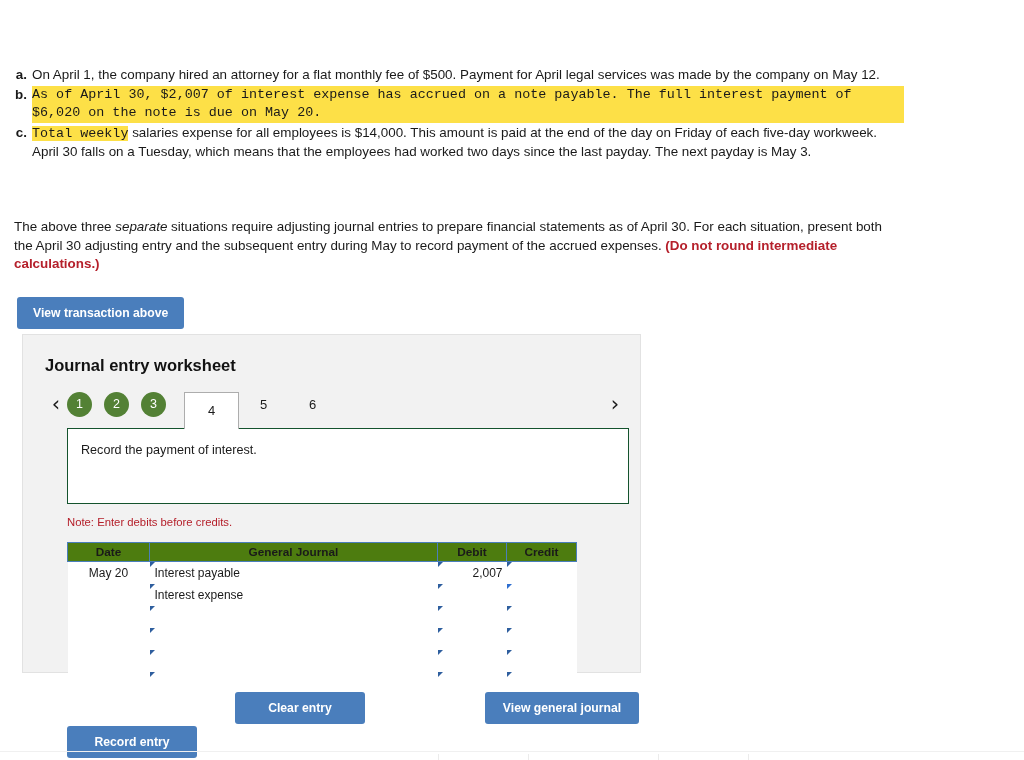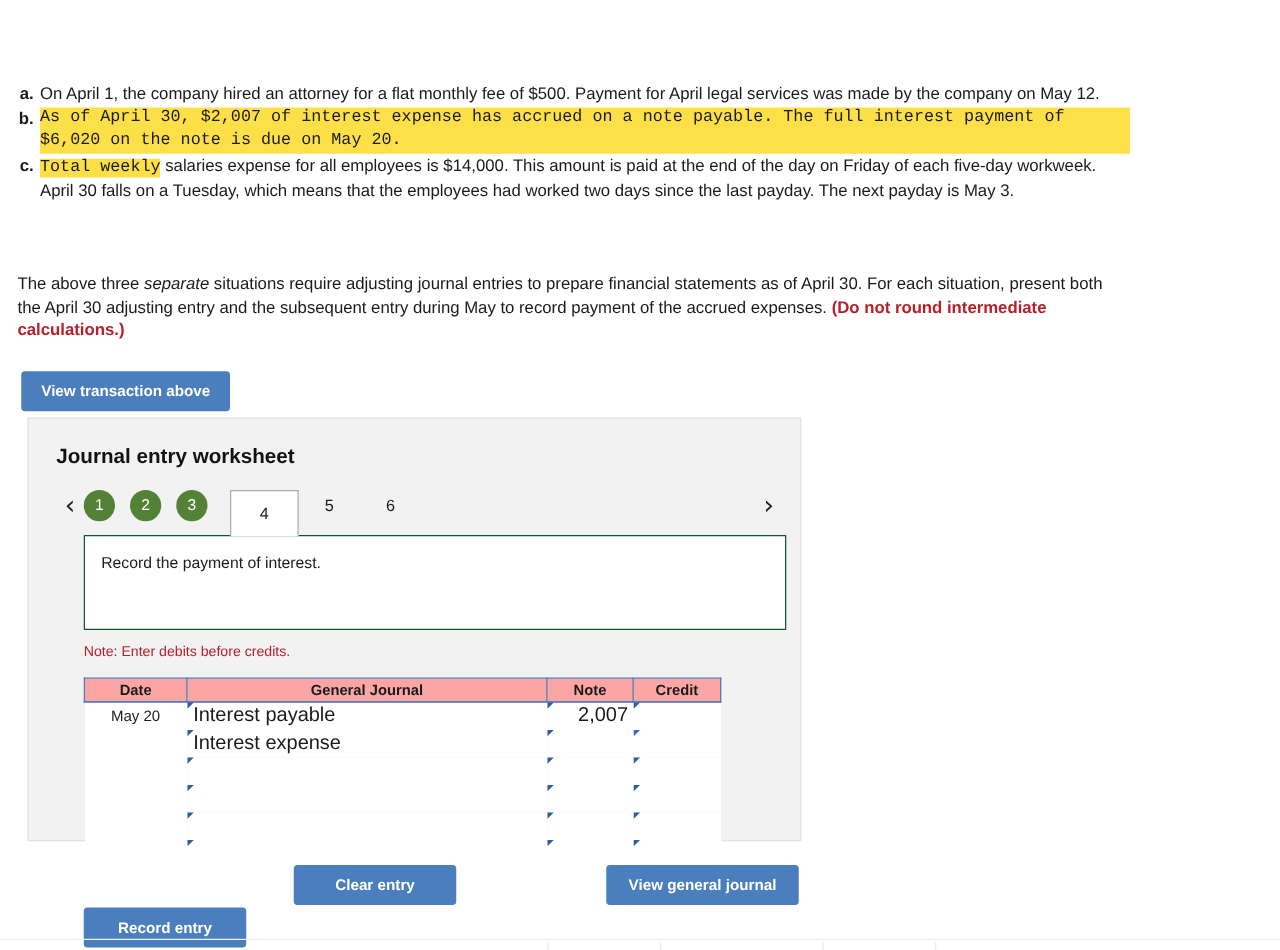--- a/index.html
+++ b/index.html
@@ -104,21 +104,21 @@
   }
 
   
   .jtable {
     position: absolute; left: 44px; top: 207px;
     width: 509px;
     border-collapse: collapse;
     table-layout: fixed;
   }
   .jtable th {
-    background: #fca5a5; color: #1a1a1a;
+    background: #4d7c0f; color: #1a1a1a;
     border: 1px solid #4a7ebc;
     font-size: 11.8px; font-weight: bold;
     height: 19px; padding: 0;
   }
   .jtable td { padding: 0; height: 22px; border: none; }
 
   .cell-date {
     border-left: 1px solid #808080; border-right: 1px solid #808080;
     border-bottom: 1px solid #808080;
     font-size: 12px; text-align: center; color: #1a1a1a;
@@ -129,21 +129,21 @@
     position: relative; background: #ffffff;
     border: 2px solid #4a7ebc;
     height: 22px;
   }
   .cell-in::before {
     content: ""; position: absolute; left: 0; top: 0;
     border-left: 5px solid #2e5e9e;
     border-bottom: 5px solid transparent;
   }
   .cell-in .val {
-    display: block; font-size: 16px; color: #1a1a1a;
+    display: block; font-size: 12px; color: #1a1a1a;
     line-height: 18px; padding: 0 4px;
   }
   .cell-in .val.left { text-align: left; padding-left: 5px; }
   .cell-in .val.right { text-align: right; padding-right: 4px; }
   .cell-focus { border: 2px dotted #2e6fd0; }
   .cell-focus::before { border-left-color: #2e6fd0; }
 
   .col-date { width: 82px; }
   .col-gj   { width: 288px; }
   .col-deb  { width: 69px; }
@@ -214,21 +214,21 @@
       <colgroup>
         <col class="col-date">
           <col class="col-gj">
           <col class="col-deb">
           <col class="col-cred">
       </colgroup>
       <thead>
         <tr>
           <th>Date</th>
           <th>General Journal</th>
-          <th>Note</th>
+          <th>Debit</th>
           <th>Credit</th>
         </tr>
       </thead>
       <tbody>
           <tr>
             <td class="cell-date">May 20</td>
             <td class="cell-in">
               <span class="val left">Interest payable</span>
             </td>
             <td class="cell-in">

